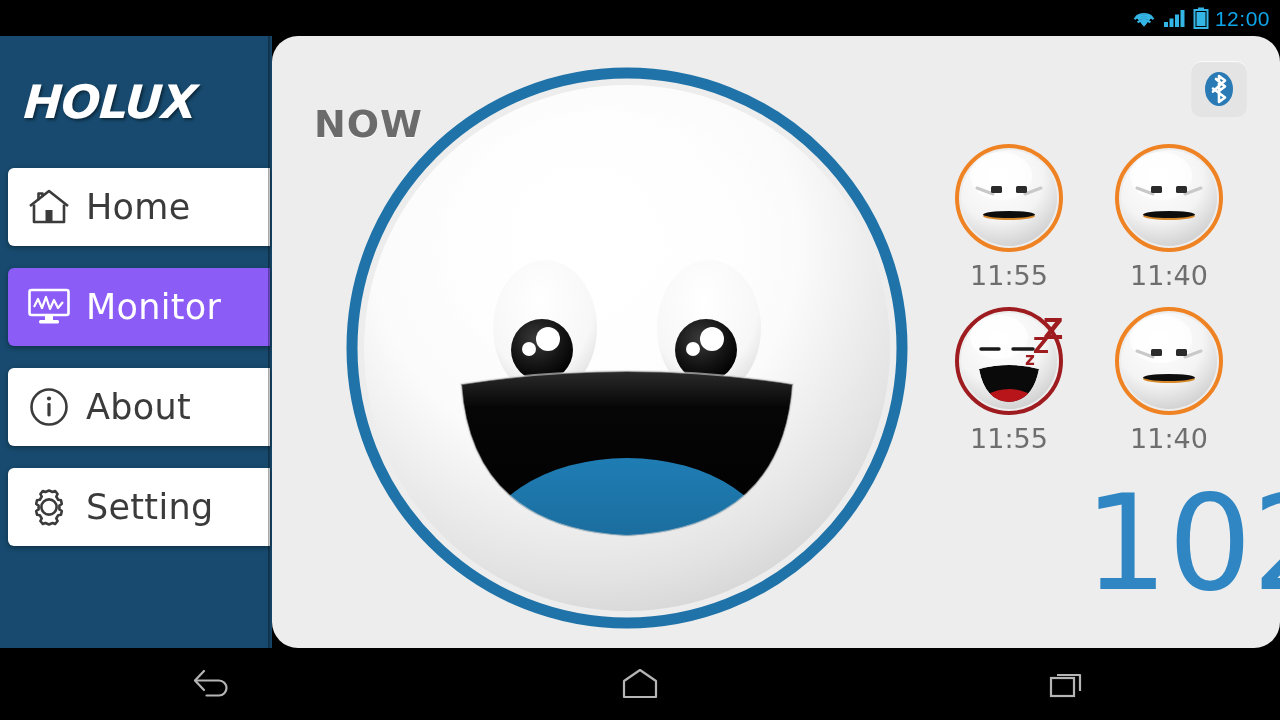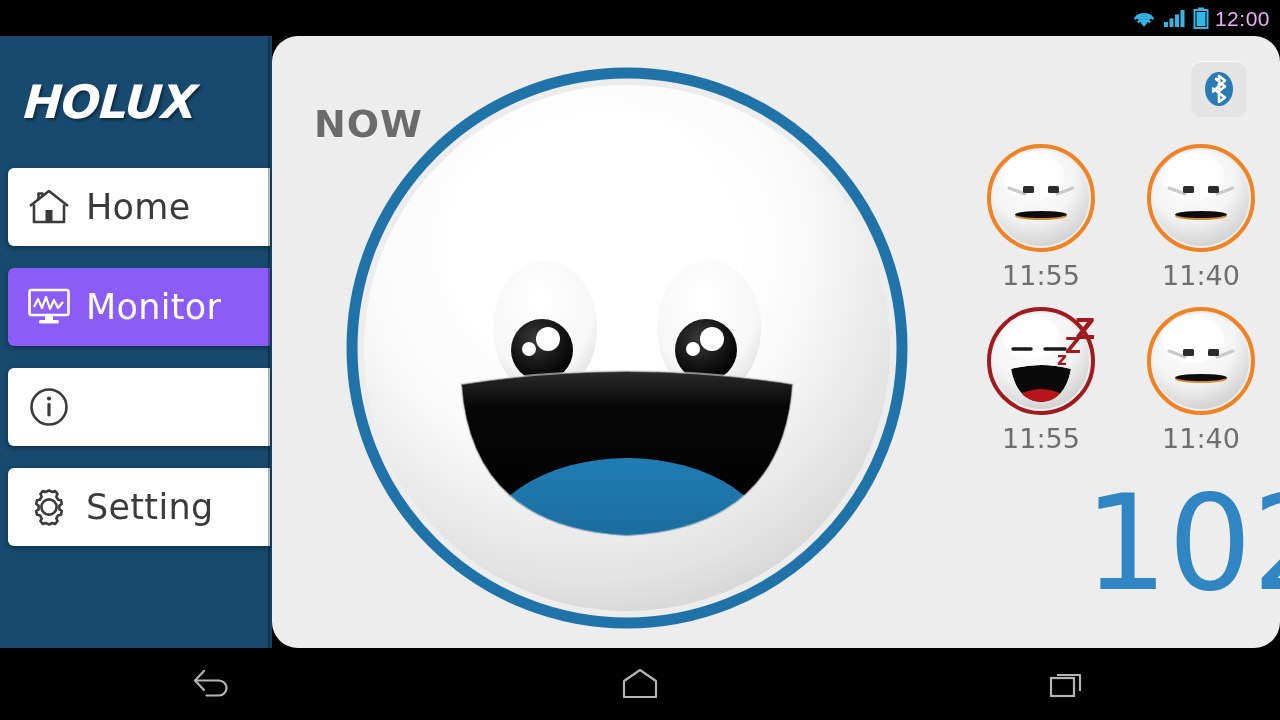--- a/index.html
+++ b/index.html
@@ -9,21 +9,21 @@
   #screen { position:relative; width:1280px; height:720px; background:#000; }
 
   
   .statusbar{
     position:absolute; left:0; top:0; width:1280px; height:36px;
     background:#000; display:flex; align-items:center; justify-content:flex-end;
     padding-right:10px; gap:6px;
   }
   .sb-icon{ display:block; }
   .sb-clock{
-    color:#f0abfc; font-size:21px; letter-spacing:0.5px;
+    color:#0ea5e9; font-size:21px; letter-spacing:0.5px;
     font-family:"Liberation Sans", sans-serif; line-height:1;text-align:right;
   }
 
   
   .sidebar{
     position:absolute; left:0; top:36px; width:272px; height:612px;
     background:#174a6e; overflow:hidden;
   }
   .sidebar:after{
     content:""; position:absolute; right:0; top:0; width:4px; height:100%;
@@ -73,21 +73,21 @@
     border-radius:10px; background:#e4e4e4;
     display:flex; align-items:center; justify-content:center;
     box-shadow:inset 0 1px 1px rgba(255,255,255,.9);
   }
 
   
   .bigface{ position:absolute; left:65px; top:22px; width:580px; height:580px; }
 
   
   .history{
-    position:absolute; left:704px; top:106px; width:290px;
+    position:absolute; left:672px; top:106px; width:290px;
   }
   .hrow{ display:flex; gap:30px; }
   .hcell{ width:130px; display:flex; flex-direction:column; align-items:center; }
   .hface{ width:112px; height:112px; }
   .htime{
     margin-top:6px; font-size:27px; color:#6e6e6e;
     font-family:"DejaVu Sans", sans-serif;
   }
 
   
@@ -185,20 +185,21 @@
       </div>
 
       <div class="menu-item plain">
         <span class="mi-icon">
           <svg width="42" height="42" viewBox="0 0 42 42">
             <circle cx="21" cy="21" r="17.5" fill="none" stroke="#3b3b3b" stroke-width="2.6"></circle>
             <circle cx="21" cy="12.5" r="2.1" fill="#3b3b3b"></circle>
             <rect x="19.4" y="17" width="3.2" height="13.5" rx="1.4" fill="#3b3b3b"></rect>
           </svg>
         </span>
+        <span class="mi-label">About</span>
       </div>
 
       <div class="menu-item plain">
         <span class="mi-icon">
           <svg width="42" height="42" viewBox="0 0 42 42">
             <g fill="none" stroke="#3b3b3b" stroke-width="2.6" stroke-linejoin="round">
               <path d="M21 4.5 l3.6 1.5 l2.6 -1.0 l2.4 3.0 l-1.3 2.5 l1.9 3.3 l2.8 0.4 l0.8 3.8 l-2.4 1.6 l0 3.8 l2.4 1.6 l-0.8 3.8 l-2.8 0.4 l-1.9 3.3 l1.3 2.5 l-2.4 3.0 l-2.6 -1.0 l-3.6 1.5 l-3.6 -1.5 l-2.6 1.0 l-2.4 -3.0 l1.3 -2.5 l-1.9 -3.3 l-2.8 -0.4 l-0.8 -3.8 l2.4 -1.6 l0 -3.8 l-2.4 -1.6 l0.8 -3.8 l2.8 -0.4 l1.9 -3.3 l-1.3 -2.5 l2.4 -3.0 l2.6 1.0 Z"></path>
               <circle cx="21" cy="21" r="7.6"></circle>
             </g>
           </svg>

